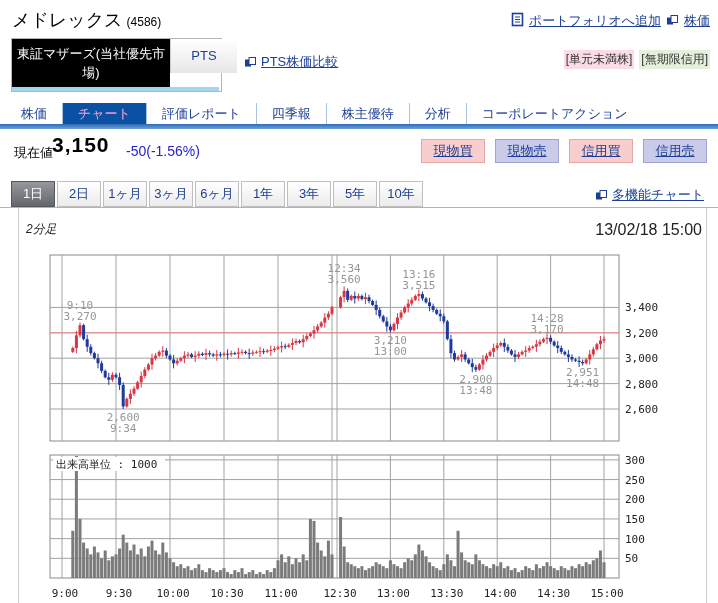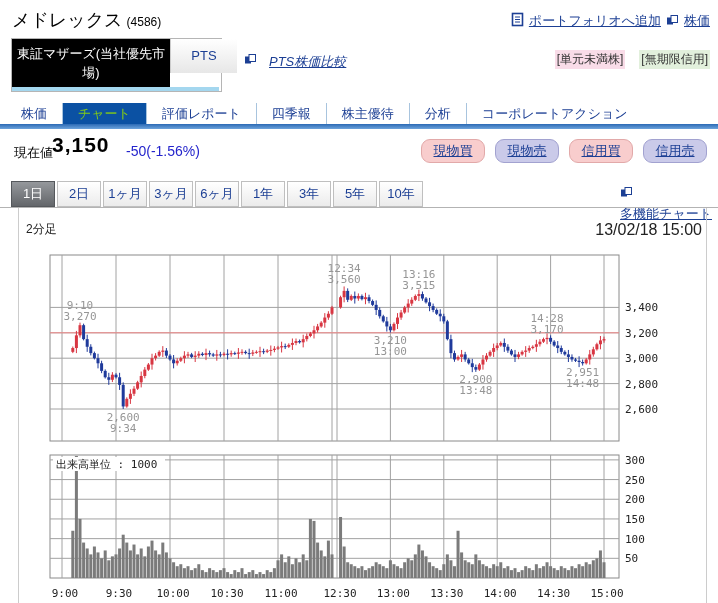--- a/index.html
+++ b/index.html
@@ -10,47 +10,47 @@
   .title{font-size:18px;color:#000;}
   .code{font-size:12px;color:#000;margin-left:4px;}
   .top-links{top:12px;right:8px;display:flex;align-items:center;gap:5px;font-size:13px;margin-left:11px;}
   .market-box{left:11px;top:38px;width:209px;height:52px;border:1px solid #b5b5b5;background:#fff;}
   .m-active{left:0;top:0;width:158px;height:48px;background:#000000;color:#fff;font-size:13px;
             line-height:19px;text-align:center;padding-top:5px;box-sizing:border-box;}
   .m-pts{left:158px;top:0;width:67px;height:34px;background:linear-gradient(#ffffff,#e7e7e7);
          border-left:1px solid #ccc;color:#1c3f94;text-align:center;padding-top:9px;
          box-sizing:border-box;font-size:13px;}
   .m-strip{left:0;bottom:0;width:207px;height:4px;background:#a4d7ef;}
-  .pts-cmp{left:244px;top:53px;display:flex;align-items:flex-start;gap:12px;font-size:13px;font-style:italic;}
-  .badges{right:8px;top:50px;display:flex;gap:14px;font-size:12px;color:#333;}
+  .pts-cmp{left:244px;top:53px;display:flex;align-items:flex-end;gap:4px;font-size:13px;}
+  .badges{right:8px;top:50px;display:flex;gap:5px;font-size:12px;color:#333;}
   .badge{padding:1px 2px;}
   .badge.pink{background:#f9dce8;}
   .badge.green{background:#e2f0dc;}
   .nav{left:0;top:103px;width:718px;height:21px;display:flex;align-items:stretch;padding-left:6px;box-sizing:border-box;}
   .nav-tab{display:flex;align-items:center;padding:0 15px;font-size:13px;color:#1c3f94;cursor:pointer;}
   .nav-tab + .nav-tab{border-left:1px solid #a8c4de;}
-  .nav-tab.active{background:#0b51a3;color:#84cc16;text-align:right;}
+  .nav-tab.active{background:#0b51a3;color:#f9a8d4;text-align:right;}
   .nav-underline{left:0;top:124px;width:718px;height:5px;background:linear-gradient(#2b6ab5,#6da3dc);}
   .q-label{left:14px;top:144px;font-size:13px;}
   .q-price{left:52px;top:133px;font-size:21px;font-weight:bold;letter-spacing:1px;}
   .q-change{left:126px;top:143px;font-size:14px;color:#2424cc;}
   .orders{top:139px;right:11px;display:flex;gap:10px;}
-  .obtn{width:62px;height:22px;display:flex;align-items:center;justify-content:center;font-size:13px;cursor:pointer;border-radius:9px;}
+  .obtn{width:62px;height:22px;display:flex;align-items:center;justify-content:center;font-size:13px;cursor:pointer;}
   .obtn.buy{background:#f8cdcd;border:1px solid #e2a9a9;}
   .obtn.sell{background:#cacae9;border:1px solid #a2a2d0;}
   .periods{left:11px;top:181px;display:flex;gap:2px;}
   .ptab{min-width:44px;height:26px;padding:0 2px;display:flex;align-items:center;justify-content:center;
         font-size:13px;color:#1c3f94;background:linear-gradient(#ffffff,#ebebeb);
         border:1px solid #bfbfbf;box-sizing:border-box;cursor:pointer;}
   .ptab.sel{background:linear-gradient(#95989c,#63666a);color:#fff;border-color:#55585c;}
-  .multi{top:186px;right:6px;display:flex;align-items:flex-start;gap:4px;font-size:13px;flex-direction:column;}
+  .multi{top:186px;right:14px;display:flex;align-items:flex-end;gap:4px;font-size:13px;}
   .row-border{left:0;top:207px;width:718px;border-top:1px solid #b3b3b3;}
   .cont-l{left:18px;top:208px;height:395px;border-left:1px solid #ccc;}
   .cont-r{left:706px;top:208px;height:395px;border-left:1px solid #ccc;}
-  .ch-int{left:26px;top:221px;font-size:12px;color:#222;}
+  .ch-int{left:26px;top:221px;font-size:12px;color:#222;font-style:italic;}
   .ch-ts{right:16px;top:221px;font-size:16px;color:#222;}
   #chart-svg{left:0;top:204px;}
 </style>
 </head>
 <body>
 
 <span class="abs title" style="left:12px;top:8px;">
   <span>メドレックス</span><span class="code">(4586)</span>
 </span>
 

